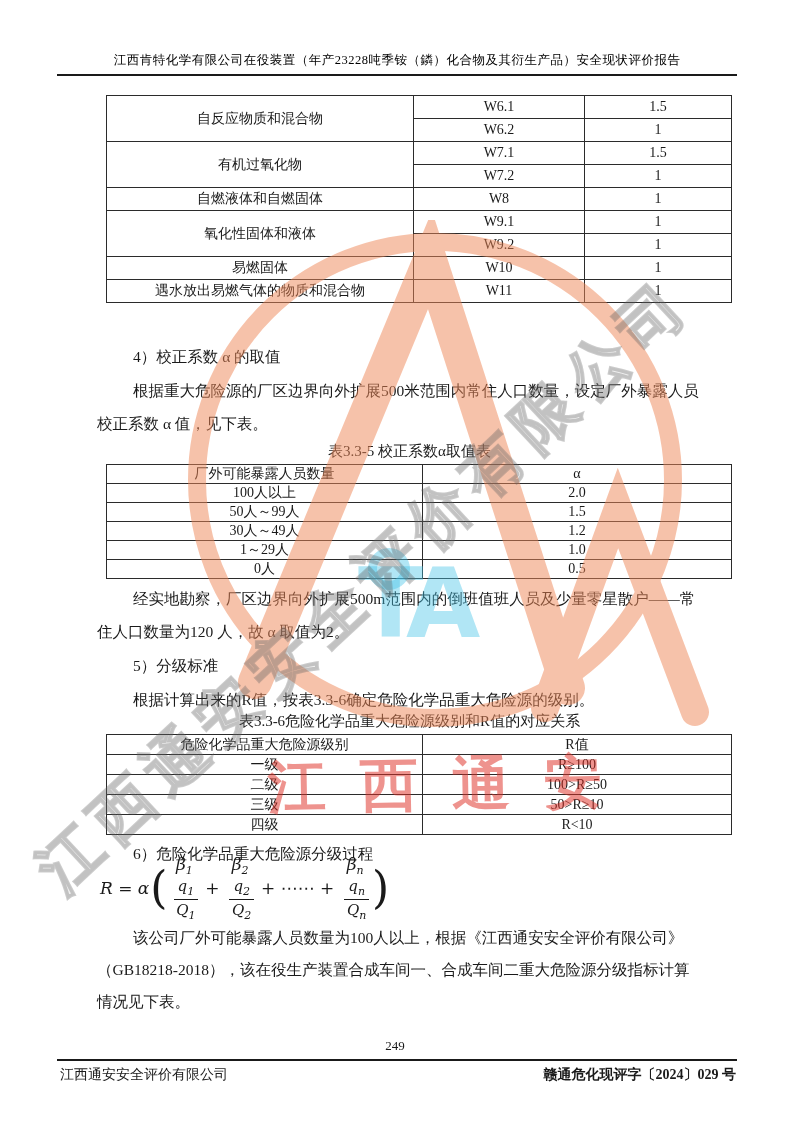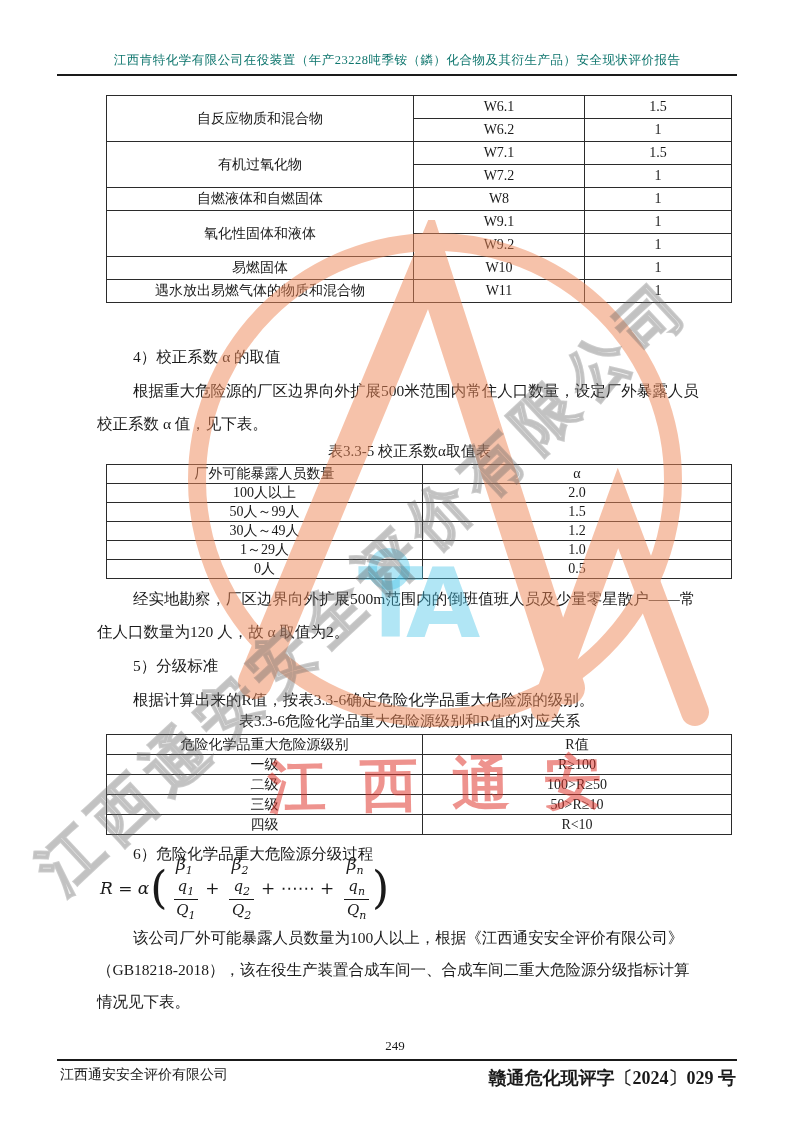--- a/index.html
+++ b/index.html
@@ -7,27 +7,27 @@
   body {
     width:794px; height:1123px; position:relative; overflow:hidden;
     font-family:"Liberation Serif","DejaVu Serif",serif;
     color:#1a1a1a;
   }
   .abs { position:absolute; }
 
   
   .report-header {
     top:52px; left:57px; width:680px; text-align:center;
-    font-size:12.5px; letter-spacing:0.5px; color:#0f766e;
+    font-size:12.5px; letter-spacing:0.5px; color:#000000;
   }
   .header-rule { top:74px; left:57px; width:680px; height:2px; background:#1a1a1a; }
   .page-number { top:1038px; left:0; width:790px; text-align:center; font-size:13px; }
   .footer-rule { top:1059px; left:57px; width:680px; height:2px; background:#1a1a1a; }
   .footer-left  { top:1066px; left:60px;  font-size:14px; }
-  .footer-right { top:1066px; right:58px; font-size:18px; font-weight:bold; }
+  .footer-right { top:1066px; right:58px; font-size:14px; font-weight:bold; }
 
   
   table { border-collapse:collapse; table-layout:fixed;margin-left:9px; }
   td {
     border:1px solid #2b2b2b; text-align:center; vertical-align:middle;
     font-size:14px; padding:0 2px; overflow:hidden; white-space:nowrap;
   }
   .tbl-w  { top:95px;  left:97px; width:625px; }
   .tbl-w tr { height:23px; }
   .tbl-a  { top:464px; left:97px; width:625px; }

